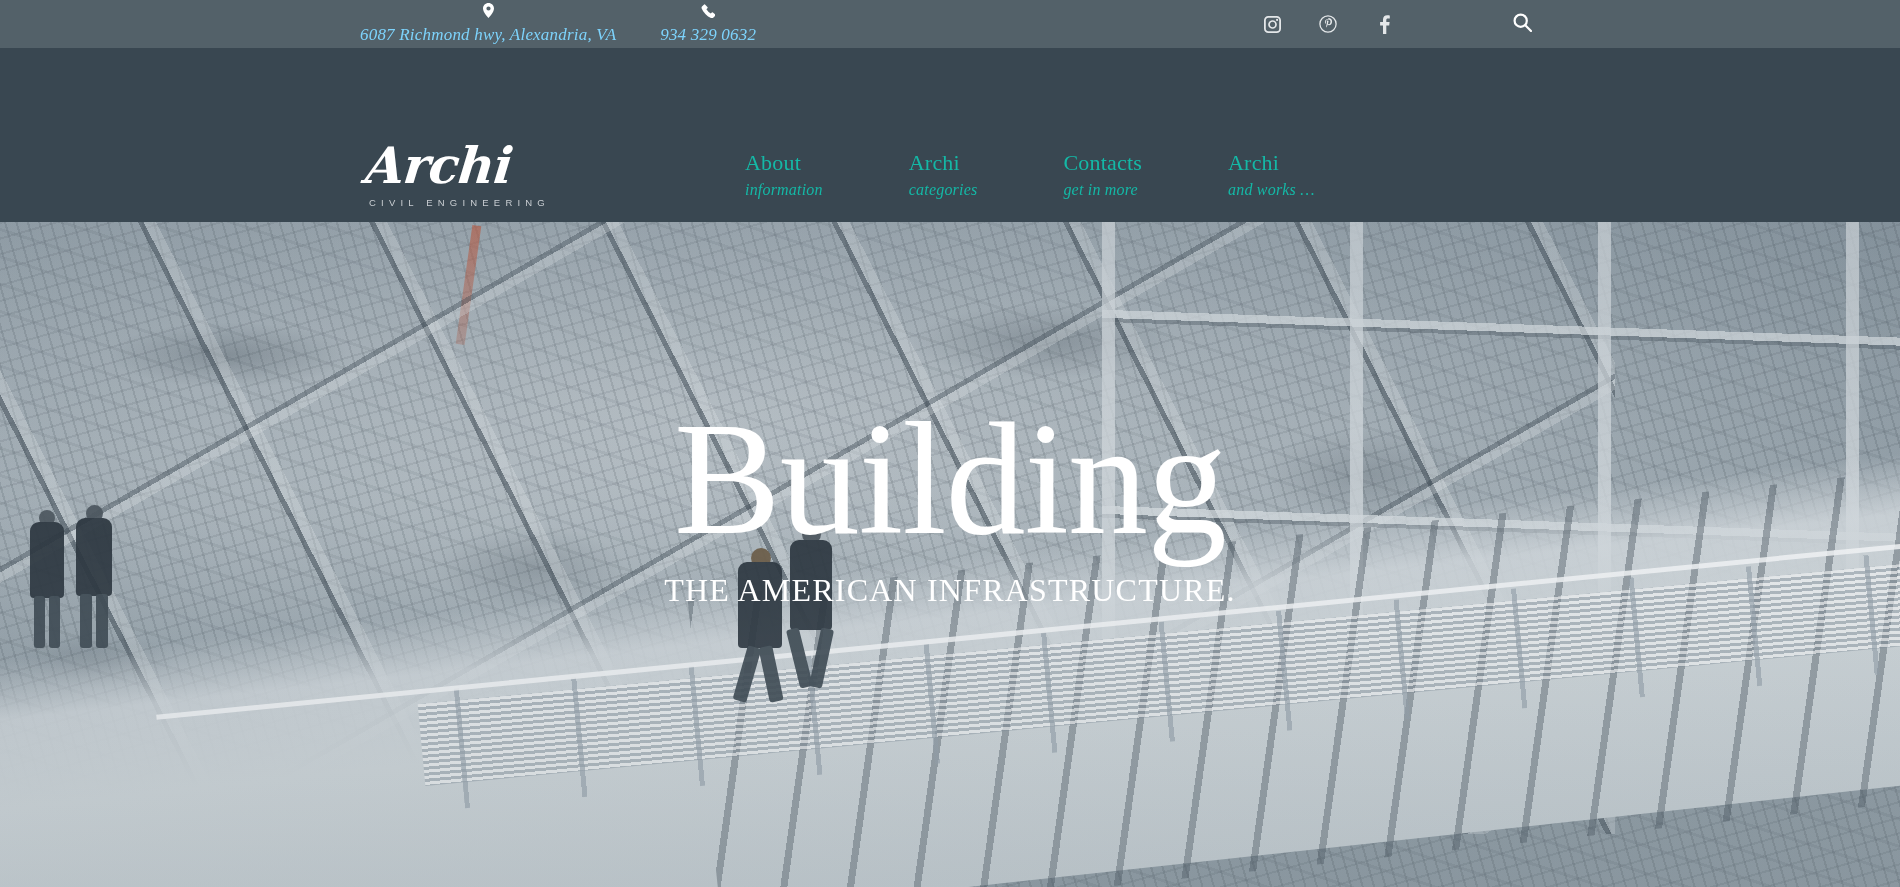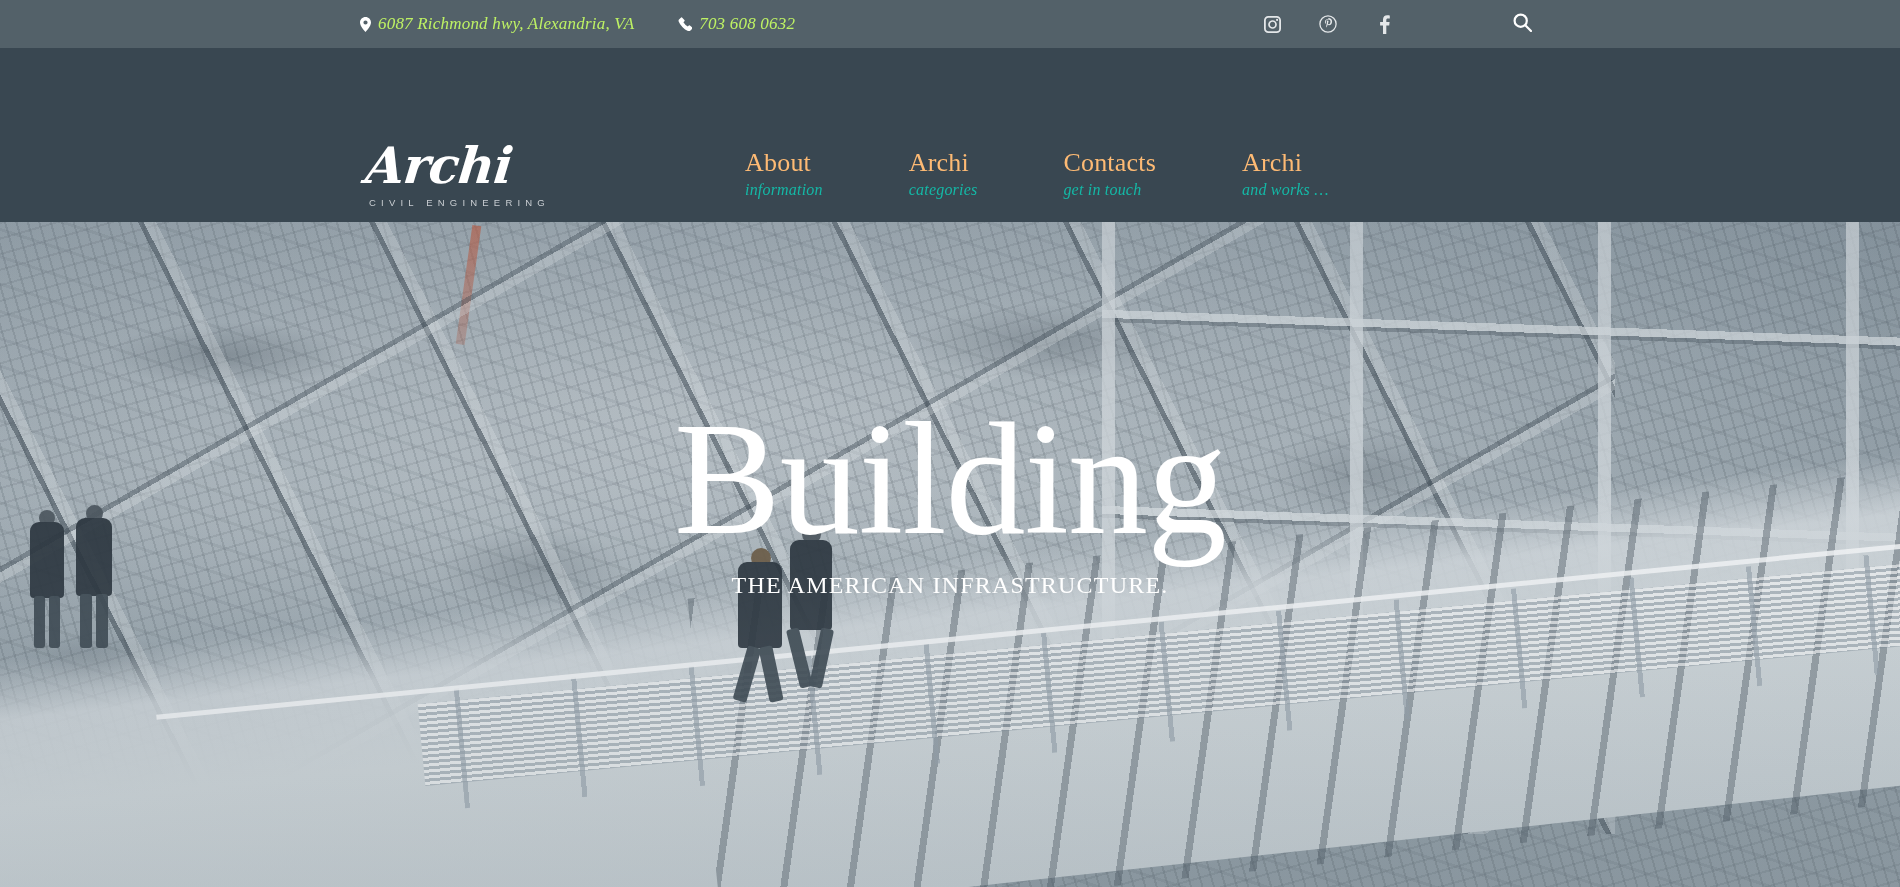--- a/index.html
+++ b/index.html
@@ -34,27 +34,28 @@
     top: 0;
     height: 48px;
     display: flex;
     align-items: center;
     gap: 44px;
   }
   .contact-item {
     display: flex;
     align-items: center;
     gap: 7px;
-    color: #bef264;
+    color: #7dd3fc;
     font-family: "Liberation Serif", serif;
     font-style: italic;
     font-size: 17px;
     letter-spacing: 0.2px;
     white-space: nowrap;
     cursor: pointer;
+    flex-direction: column;
   }
   .contact-item svg { display: block; }
 
   .social-group {
     position: absolute;
     left: 1262px;
     top: 0;
     height: 48px;
     display: flex;
     align-items: center;
@@ -126,22 +127,22 @@
     gap: 0;
   }
   .nav-item {
     padding-right: 86px;
     cursor: pointer;
     white-space: nowrap;
   }
   .nav-item:last-child { padding-right: 0; }
   .nav-label {
     font-family: "Liberation Serif", serif;
-    font-size: 26px;
-    color: #fdba74;
+    font-size: 22px;
+    color: #14b8a6;
     line-height: 29px;
     letter-spacing: 0.2px;
   }
   .nav-sub {
     font-family: "Liberation Serif", serif;
     font-style: italic;
     font-size: 16px;
     color: #14b8a6;
     line-height: 22px;
     margin-top: 2px;
@@ -357,21 +358,21 @@
     font-family: "Liberation Serif", serif;
     font-size: 160px;
     line-height: 150px;
     color: #ffffff;
     letter-spacing: -1px;
     font-weight: 400;
   }
   .hero-sub {
     margin-top: 18px;
     font-family: "Liberation Serif", serif;
-    font-size: 24px;
+    font-size: 32px;
     letter-spacing: 1.2px;
     color: #ffffff;
     text-transform: uppercase;
   }
 </style>
 </head>
 <body>
 
 <div class="topbar">
   <div class="topbar-inner">
@@ -385,21 +386,21 @@
         </span>
         <span>6087 Richmond hwy, Alexandria, VA</span>
       </div>
 
       <div class="contact-item">
         <span>
           <svg width="14" height="14" viewBox="0 0 14 14">
               <path fill="#ffffff" d="M3.1.5 1 2.6c-.5.5-.6 1.3-.3 2 .9 2.2 2.2 4 3.9 5.6 1.6 1.7 3.4 3 5.6 3.9.7.3 1.5.2 2-.3l2.1-2.1c.3-.3.3-.8 0-1.1L11.9 8.6a.8.8 0 0 0-1.1 0l-1 1a14 14 0 0 1-4.4-4.4l1-1a.8.8 0 0 0 0-1.1L4 .5a.8.8 0 0 0-.9 0z"></path>
             </svg>
         </span>
-        <span>703 608 0632</span>
+        <span>934 329 0632</span>
       </div>
     </div>
 
     <div class="social-group">
       <div class="social-ico">
         <svg width="17" height="17" viewBox="0 0 17 17">
             <rect x="0.9" y="0.9" width="15.2" height="15.2" rx="3.4" fill="none" stroke="#e4e7e9" stroke-width="1.8"></rect>
             <circle cx="8.5" cy="8.5" r="3.5" fill="none" stroke="#e4e7e9" stroke-width="1.7"></circle>
             <circle cx="13.1" cy="3.9" r="1.1" fill="#e4e7e9"></circle>
           </svg>
@@ -440,21 +441,21 @@
     <div class="nav-item">
       <div class="nav-label">About</div>
       <div class="nav-sub">information</div>
     </div>
     <div class="nav-item">
       <div class="nav-label">Archi</div>
       <div class="nav-sub">categories</div>
     </div>
     <div class="nav-item">
       <div class="nav-label">Contacts</div>
-      <div class="nav-sub">get in touch</div>
+      <div class="nav-sub">get in more</div>
     </div>
     <div class="nav-item">
       <div class="nav-label">Archi</div>
       <div class="nav-sub">and works …</div>
     </div>
   </div>
 
 </div>
 
 <div class="hero">

